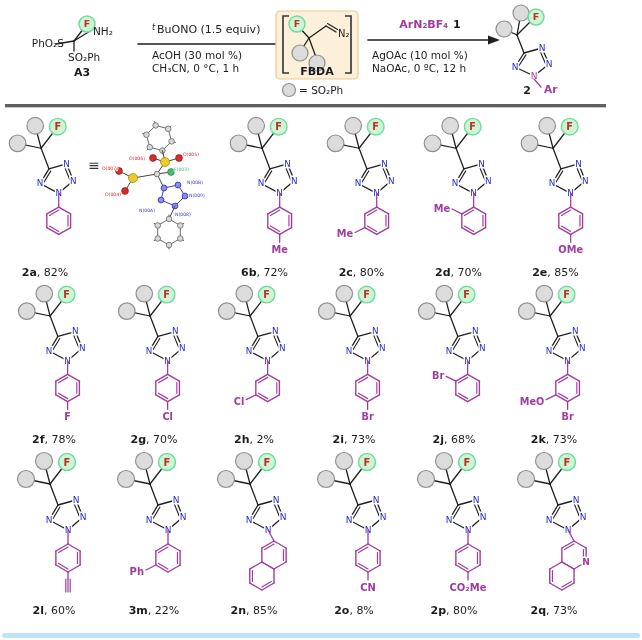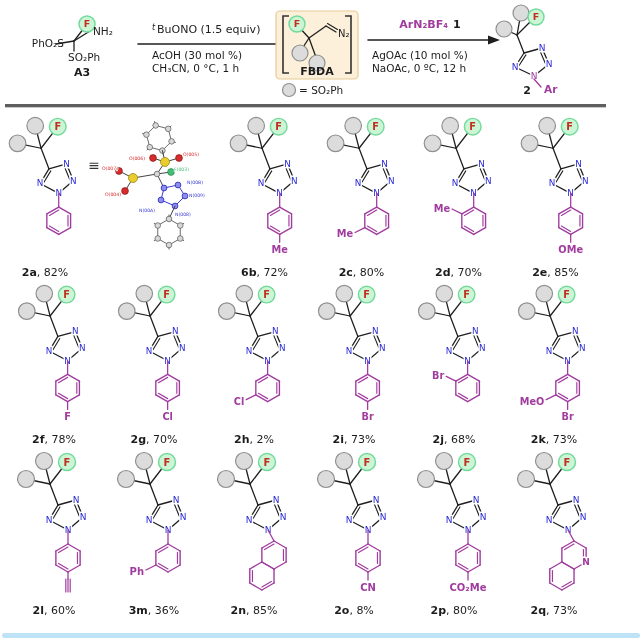--- a/index.html
+++ b/index.html
@@ -657,21 +657,21 @@
               <line x1="64" y1="125" x2="51.87564434701786" y2="118" stroke="#a03c9e" stroke-width="1.4" stroke-linecap="round"></line>
               <line x1="51.87564434701786" y1="118" x2="51.87564434701786" y2="104" stroke="#a03c9e" stroke-width="1.4" stroke-linecap="round"></line>
               <line x1="51.87564434701786" y1="104" x2="64" y2="97" stroke="#a03c9e" stroke-width="1.4" stroke-linecap="round"></line>
               <line x1="73.45699740932608" y1="105.54" x2="73.45699740932608" y2="116.46" stroke="#a03c9e" stroke-width="1.19" stroke-linecap="round"></line>
               <line x1="64" y1="121.92" x2="54.54300259067393" y2="116.46" stroke="#a03c9e" stroke-width="1.19" stroke-linecap="round"></line>
               <line x1="54.54300259067393" y1="105.54" x2="64" y2="100.08" stroke="#a03c9e" stroke-width="1.19" stroke-linecap="round"></line>
               <line x1="51.9" y1="118" x2="42" y2="123" stroke="#a03c9e" stroke-width="1.3" stroke-linecap="round"></line>
               <text x="40" y="128" text-anchor="end" font-size="10" fill="#a03c9e" font-weight="bold">Ph</text>
             </g>
           </svg>
-          <div class="lbl"><b>3m</b><span>, </span><span>36%</span></div>
+          <div class="lbl"><b>3m</b><span>, </span><span>22%</span></div>
         </div>
         <div class="cell" style="width: 100px;">
           <svg width="100" height="148" viewBox="0 0 100 148">
             <g>
               <line x1="40" y1="14" x2="46" y2="37" stroke="#1f1f1f" stroke-width="1.3" stroke-linecap="round"></line>
               <line x1="22" y1="32" x2="46" y2="37" stroke="#1f1f1f" stroke-width="1.3" stroke-linecap="round"></line>
               <line x1="46" y1="37" x2="63" y2="15" stroke="#1f1f1f" stroke-width="1.3" stroke-linecap="round"></line>
               <line x1="46" y1="37" x2="54" y2="58" stroke="#1f1f1f" stroke-width="1.3" stroke-linecap="round"></line>
               <circle cx="40" cy="14" r="8.5" fill="#dcdcdc" stroke="#8f8f8f" stroke-width="1.2"></circle>
               <circle cx="22" cy="32" r="8.5" fill="#dcdcdc" stroke="#8f8f8f" stroke-width="1.2"></circle>

